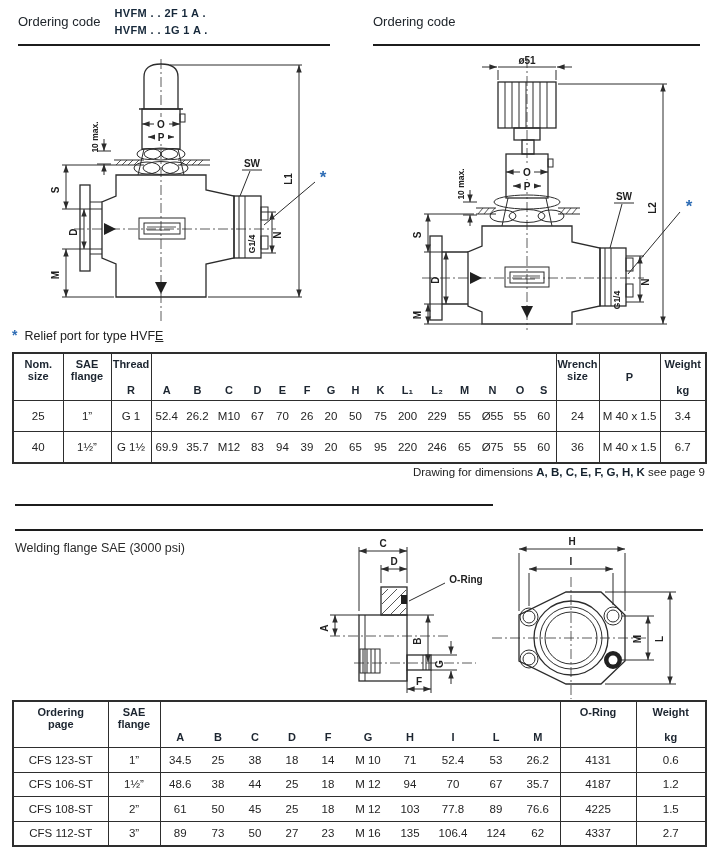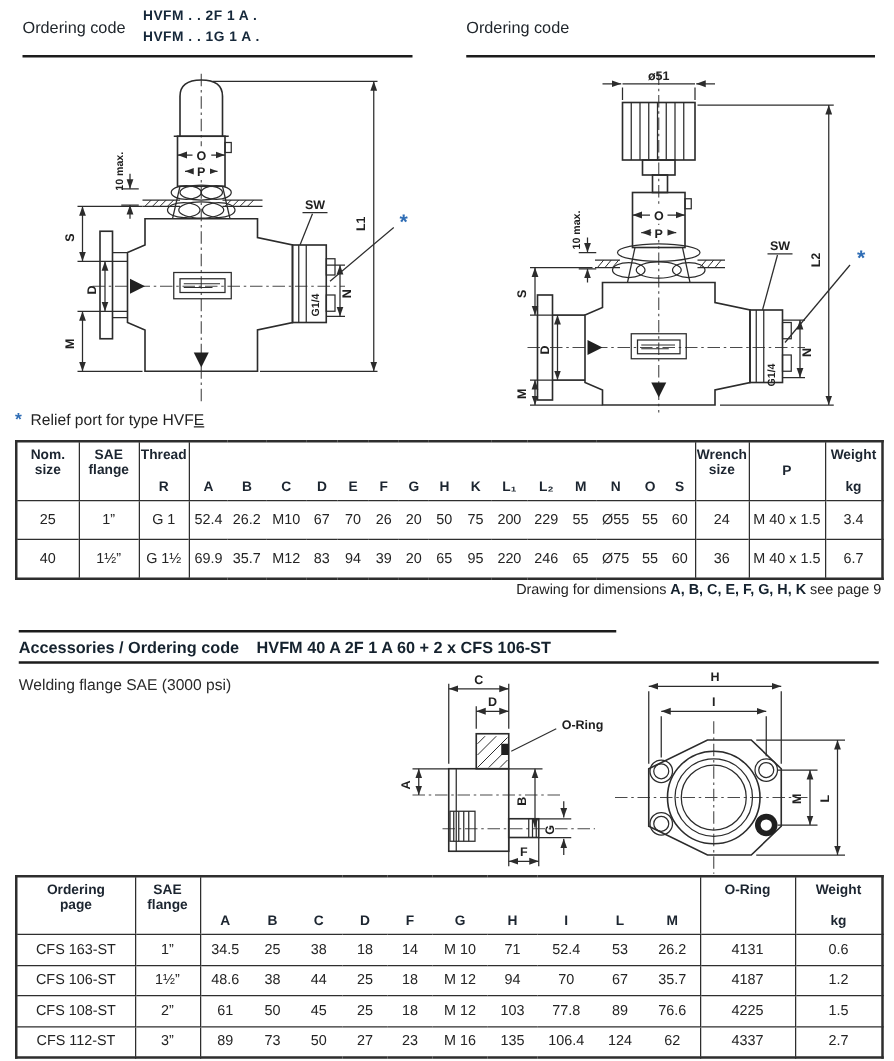--- a/index.html
+++ b/index.html
@@ -455,23 +455,20 @@
         <td class="vl">6.7</td>
       </tr>
     </tbody>
   </table>
 
   <div class="abs note" style="right:10px;top:466px;">
     <span>Drawing for dimensions </span><span class="b">A, B, C, E, F, G, H, K</span><span> see page 9</span>
   </div>
 
   <div class="abs hrule" style="left:15px;top:504px;width:478px;"></div>
-  <div class="abs acc-head" style="left:15px;top:510px;">
-    <span>Accessories / Ordering code</span><span class="code-part">HVFM 40 A 2F 1 A 60 + 2 x CFS 106-ST</span>
-  </div>
   <div class="abs hrule" style="left:15px;top:529px;width:688px;"></div>
   <div class="abs welding" style="left:15px;top:541px;">Welding flange SAE (3000 psi)</div>
 
   <svg class="abs" style="left:316px;top:531px;" width="190" height="168" viewBox="0 0 190 168">
     <defs>
       <marker id="arC" viewBox="0 0 10 10" refX="9.5" refY="5" markerWidth="8" markerHeight="8" orient="auto-start-reverse">
         <path d="M0,1.6 L9.5,5 L0,8.4 Z" fill="#2c2c2c"></path>
       </marker>
     </defs>
     <g>
@@ -665,21 +662,21 @@
         <th class="vl">
             <div class="hc jsb">
               <span>Weight</span>
               <span>kg</span>
             </div>
           </th>
       </tr>
     </thead>
     <tbody>
       <tr>
-        <td class="bold">CFS 163-ST</td>
+        <td class="bold">CFS 123-ST</td>
         <td class="vl">1”</td>
         <td class="vl">34.5</td>
         <td>25</td>
         <td>38</td>
         <td>18</td>
         <td>14</td>
         <td>M 10</td>
         <td>71</td>
         <td>52.4</td>
         <td>53</td>

